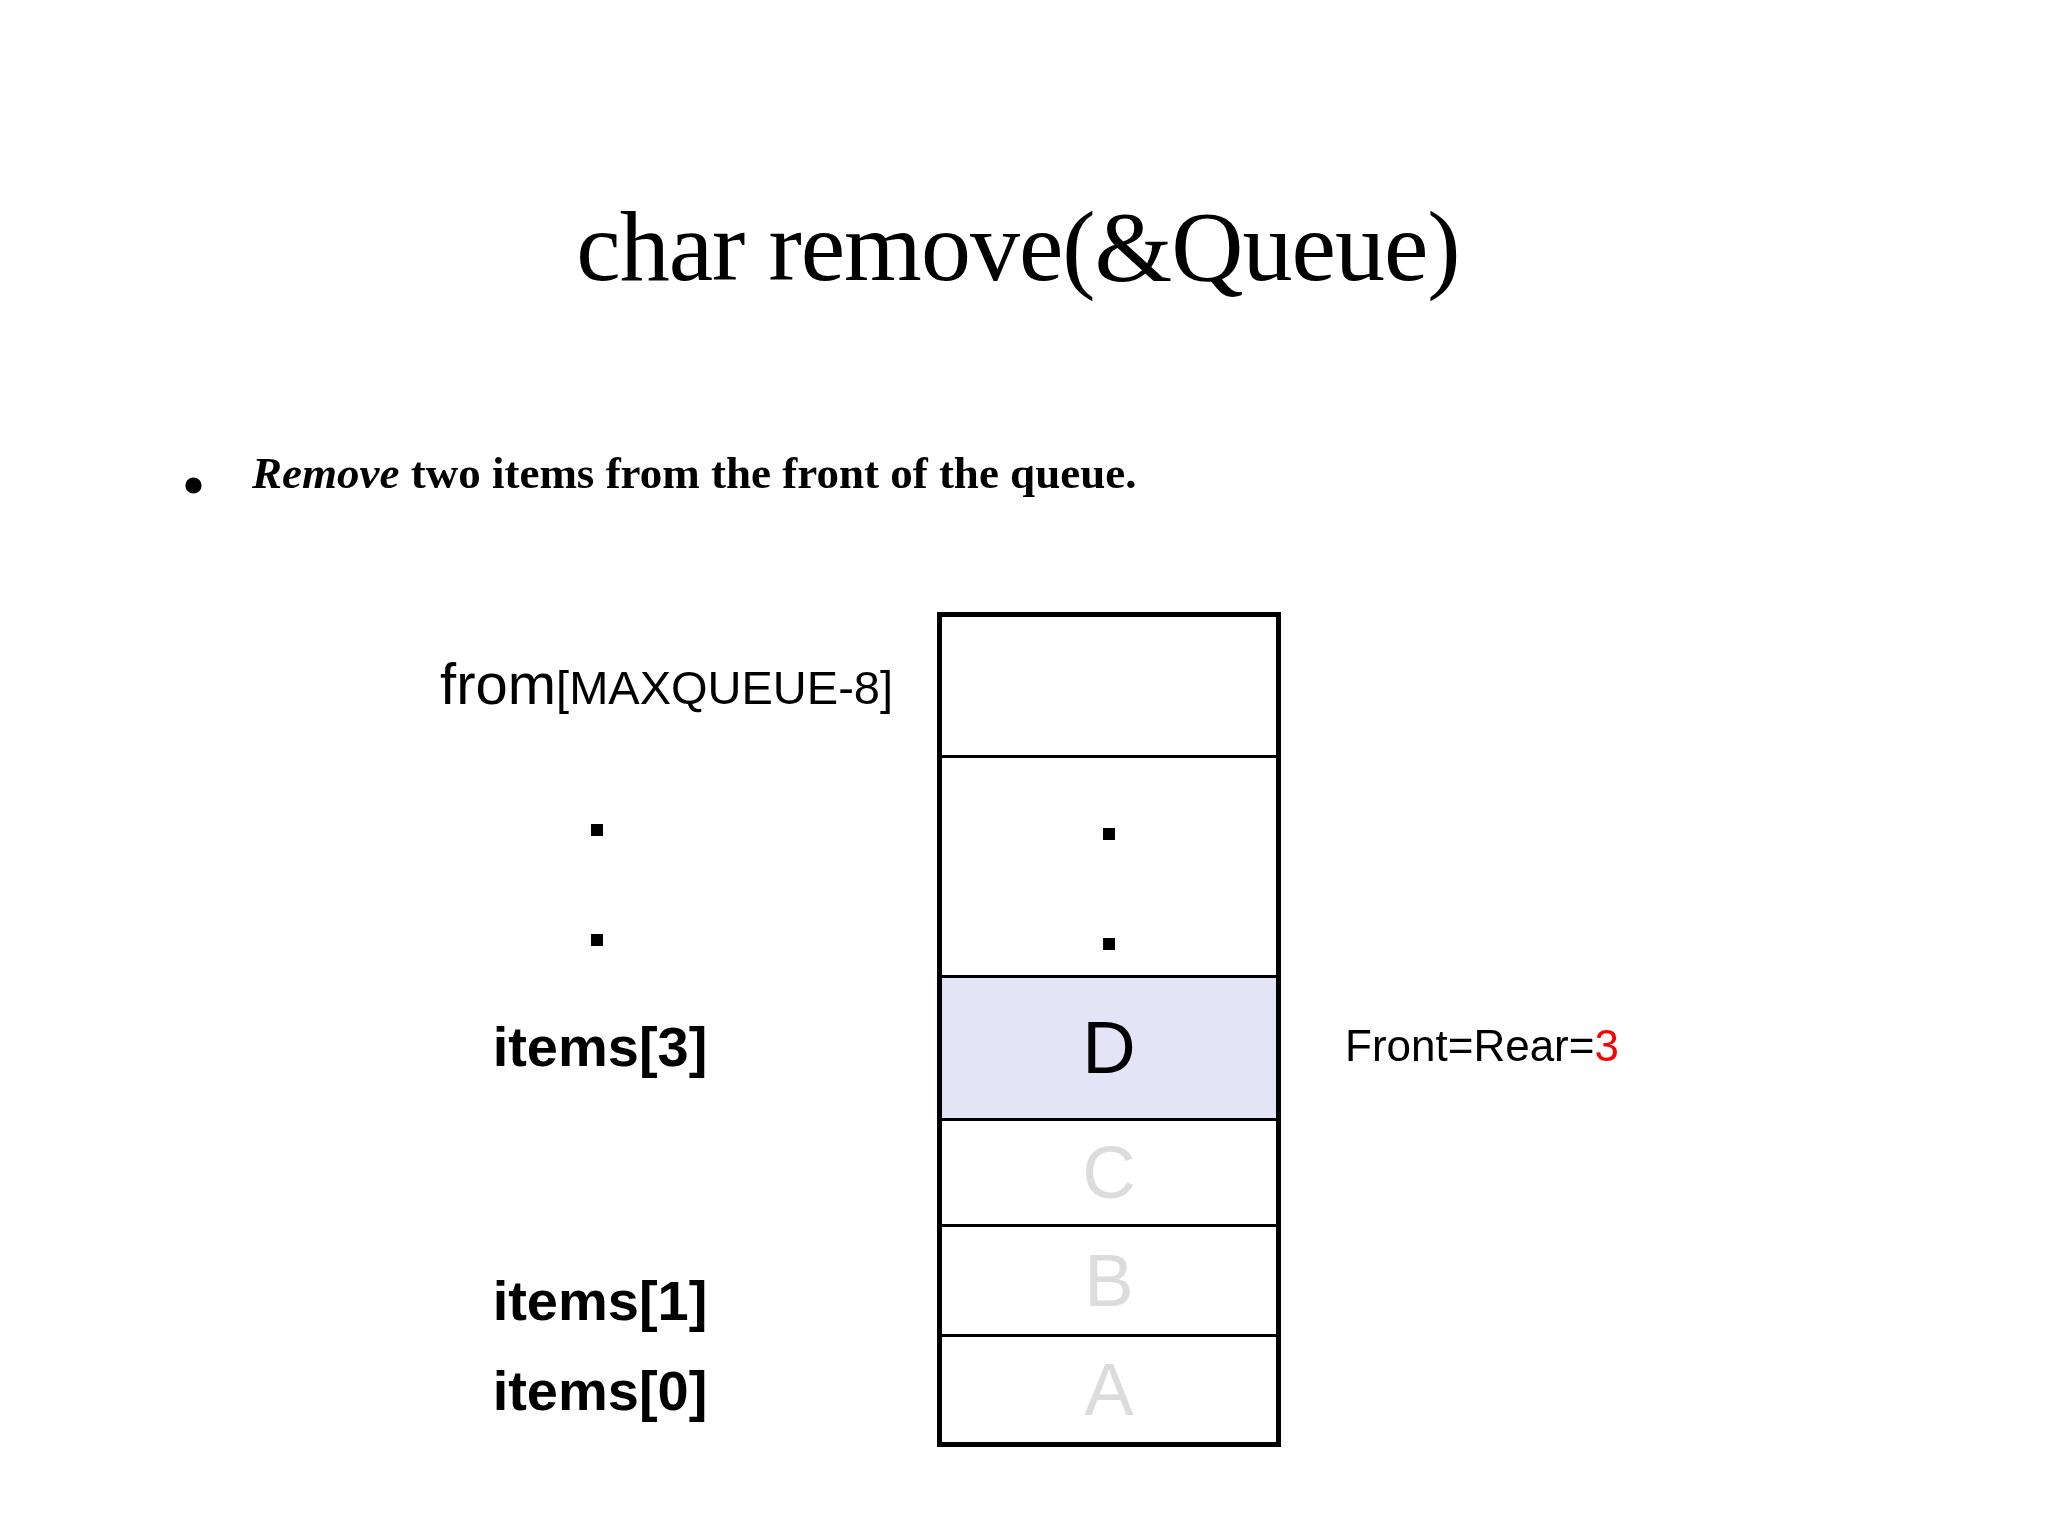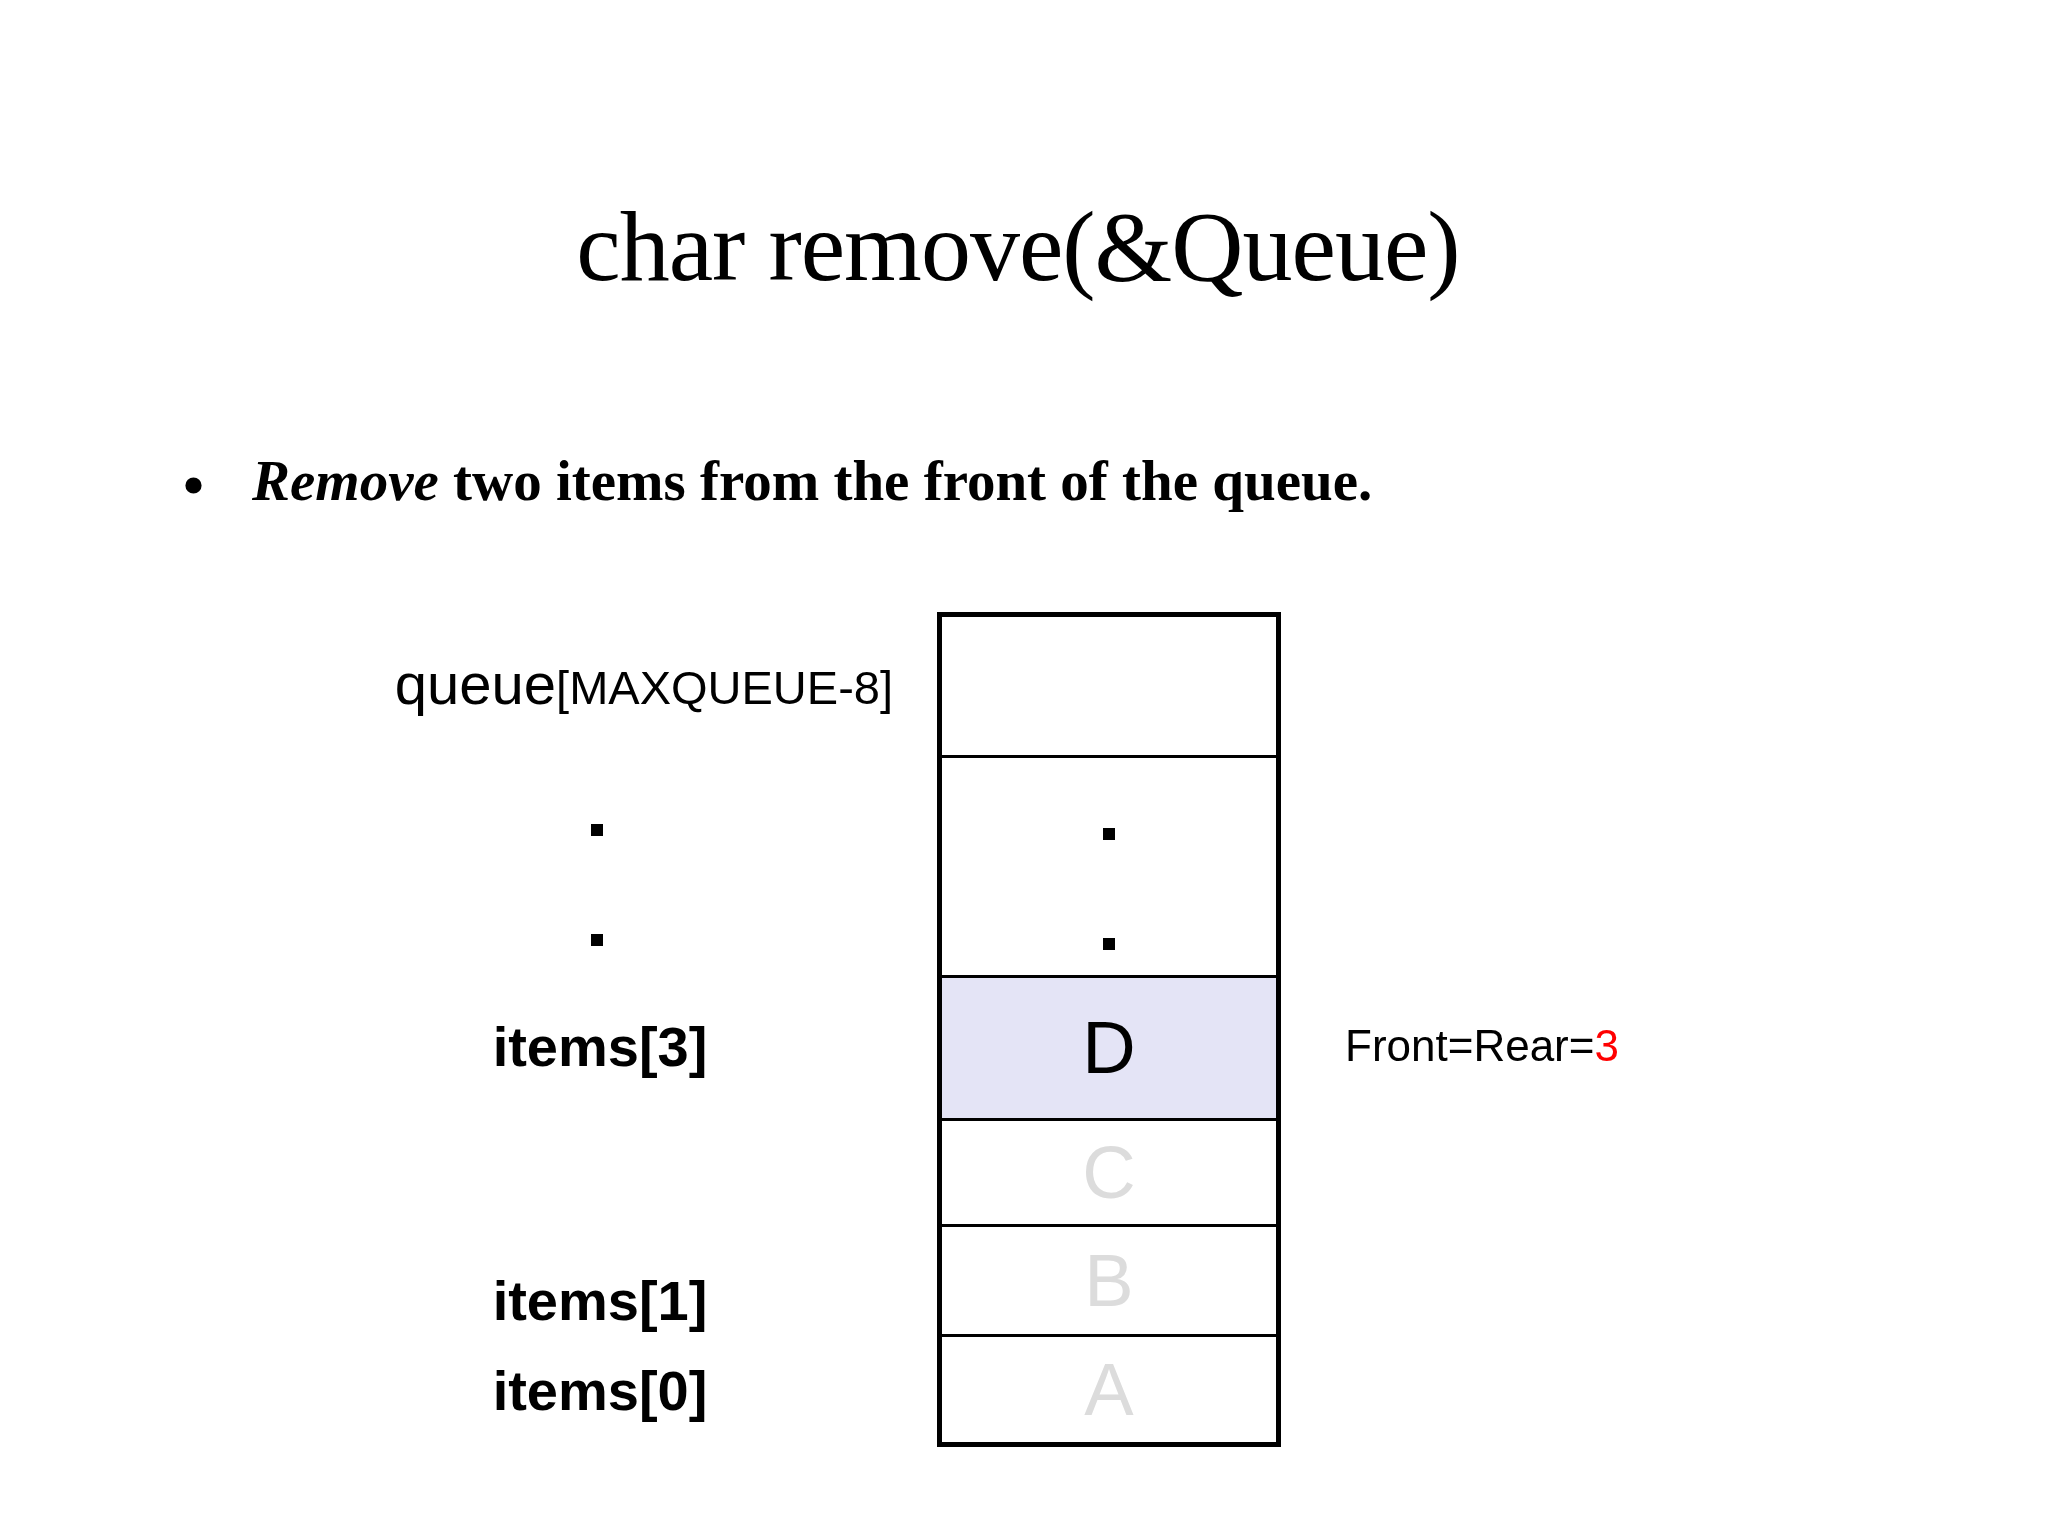--- a/index.html
+++ b/index.html
@@ -32,21 +32,21 @@
     font-family: "Liberation Serif", serif;
     font-weight: bold;
     font-size: 60px;
     line-height: 1.1;
   }
   .bullet-text {
     position: absolute;
     left: 252px; top: 448px;
     font-family: "Liberation Serif", serif;
     font-weight: bold;
-    font-size: 57px;
+    font-size: 45px;
     line-height: 1.15;
     white-space: pre;
   }
   .bullet-text .emph { font-style: italic; }
 
   
   .array-box {
     position: absolute;
     left: 937px; top: 612px;
     width: 344px; height: 835px;
@@ -145,21 +145,21 @@
         <span class="letter-removed">B</span>
       </div>
     <div class="cell cell-a">
         <span class="letter-removed">A</span>
       </div>
   </div>
 
   <span class="dot left-dot-1"></span>
   <span class="dot left-dot-2"></span>
 
-  <div class="maxqueue-label"><span class="lbl-big">queue</span><span class="lbl-small">[MAXQUEUE-8]</span></div>
+  <div class="maxqueue-label"><span class="lbl-big">from</span><span class="lbl-small">[MAXQUEUE-8]</span></div>
 
   <div class="row-label row-label-3">items[3]</div>
   <div class="row-label row-label-1">items[1]</div>
   <div class="row-label row-label-0">items[0]</div>
 
   <div class="front-rear"><span>Front=Rear=</span><span class="pointer-value">3</span></div>
 
 </div>
 
 </body></html>

